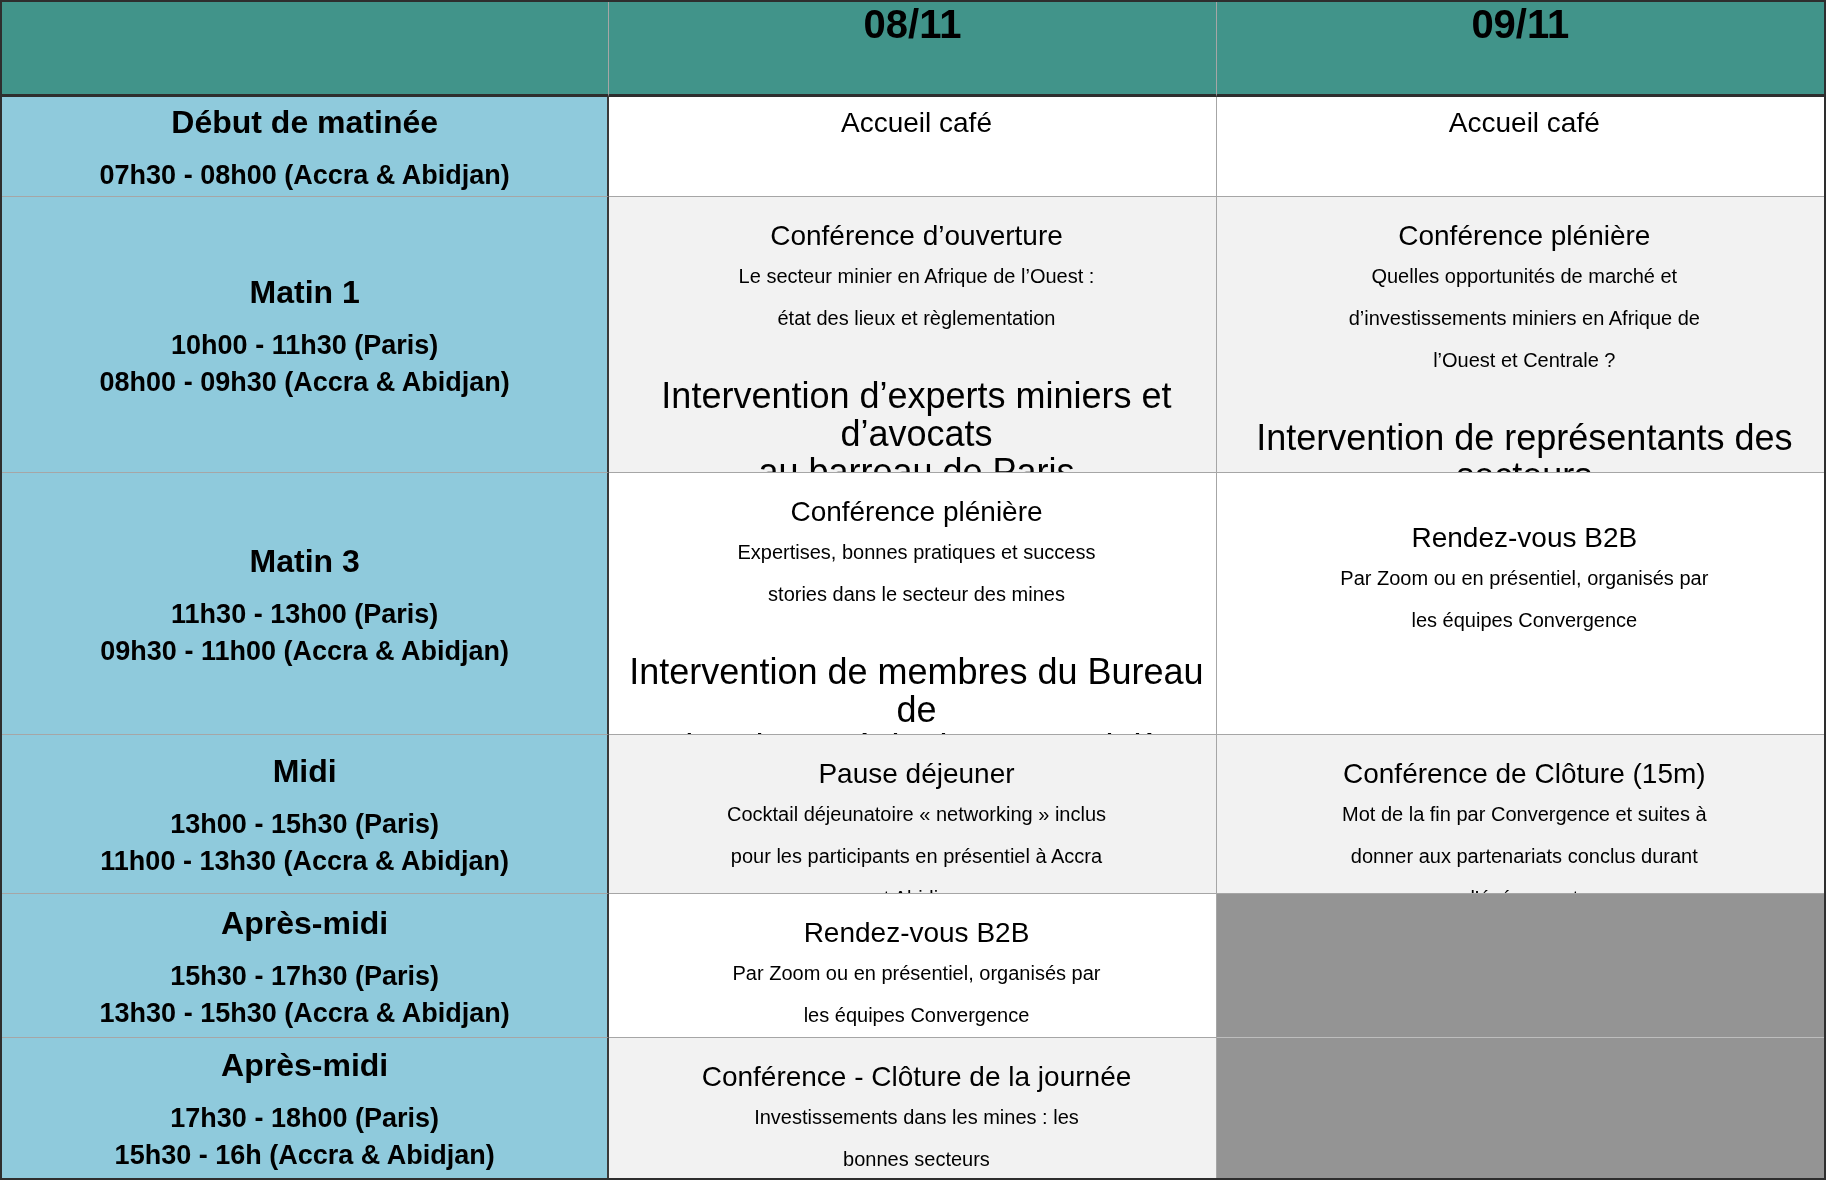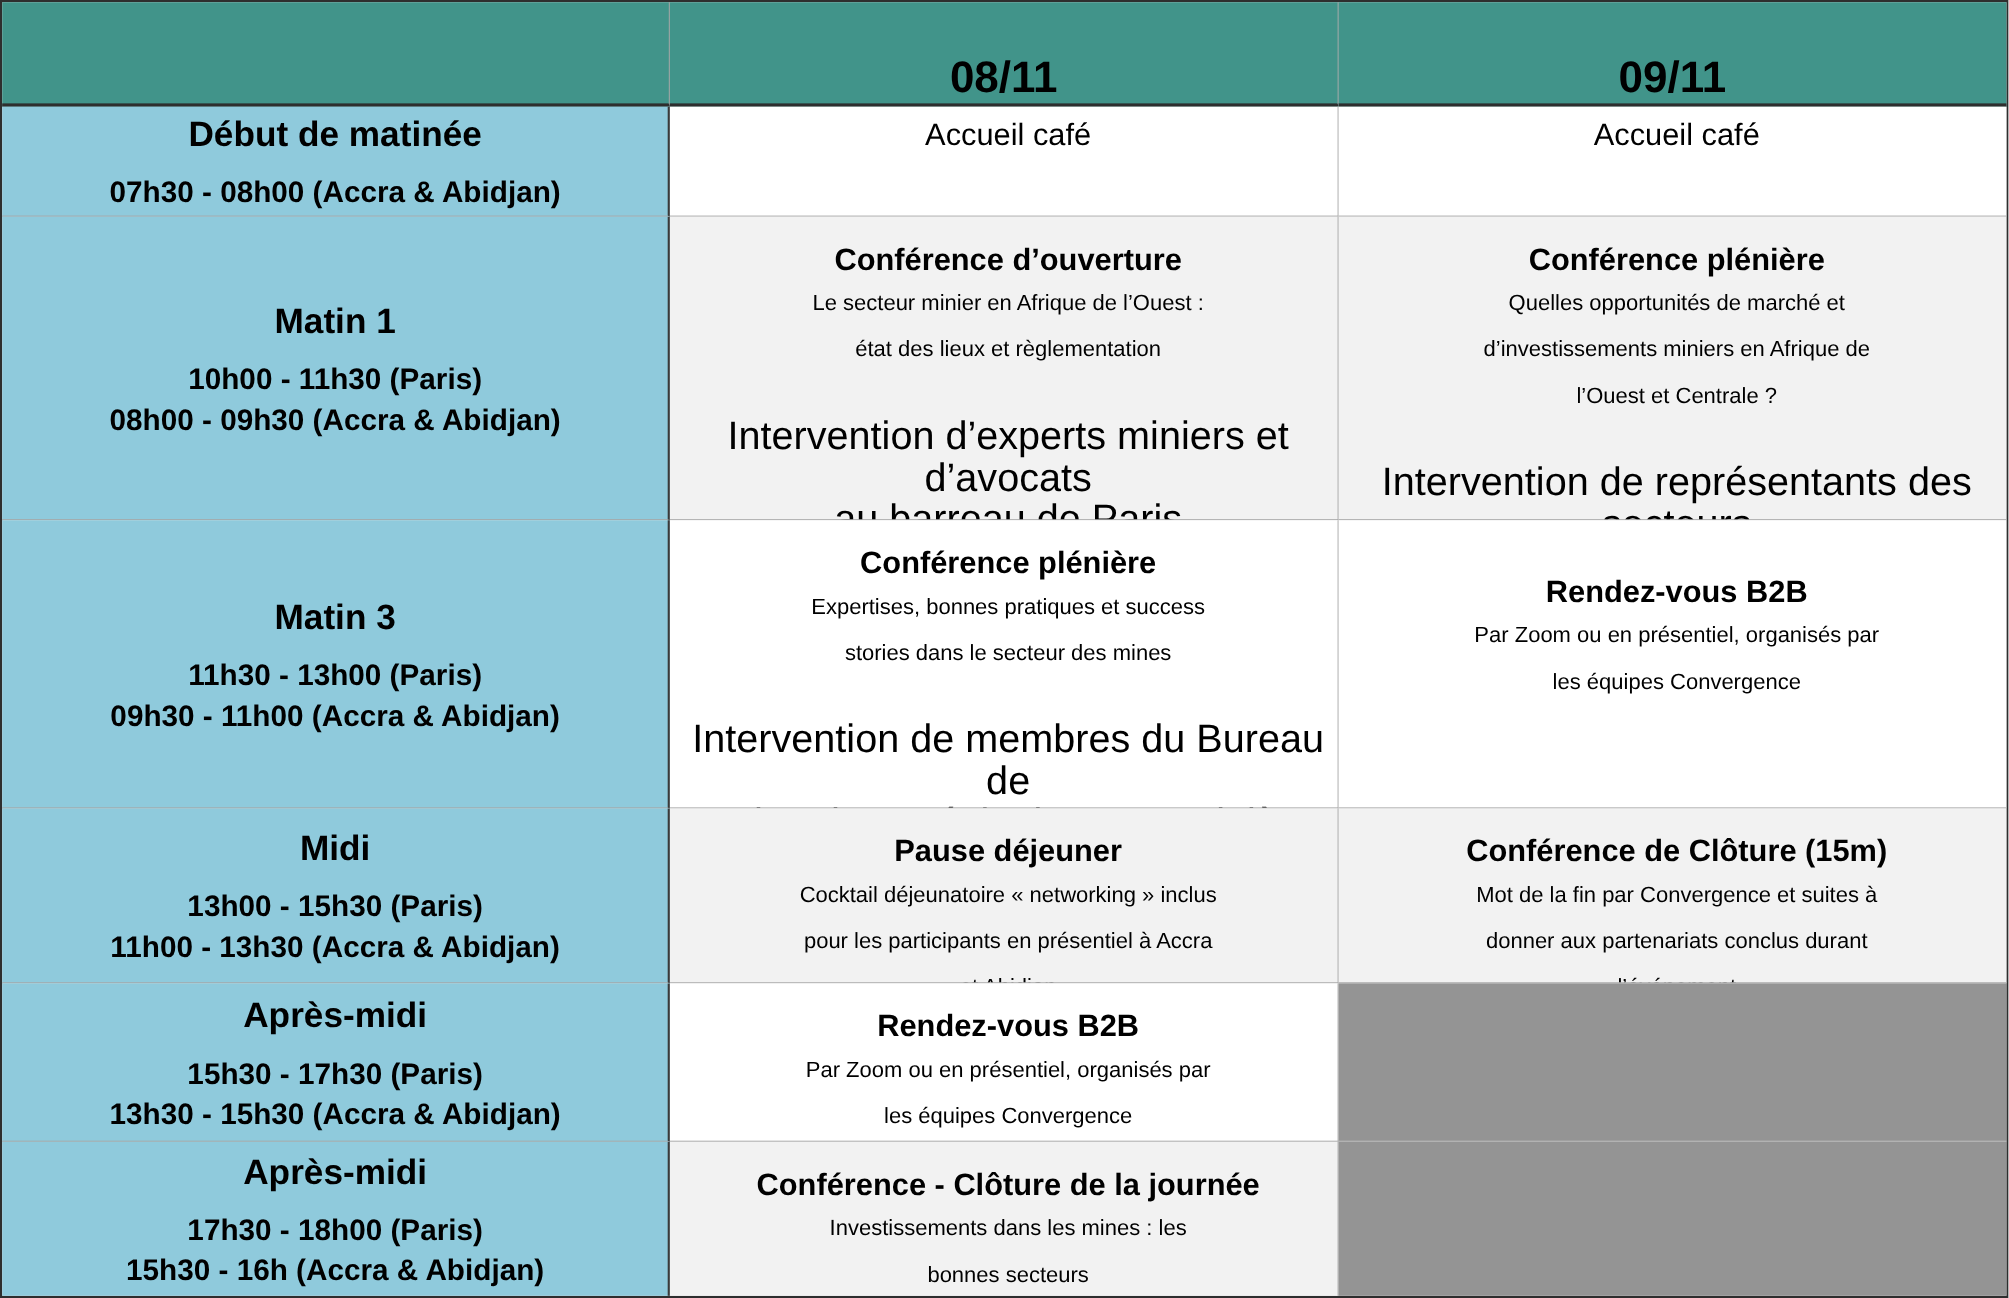--- a/index.html
+++ b/index.html
@@ -22,21 +22,21 @@
     align-items: center; text-align: center;
     border-right: 1px solid #a6a6a6;
     border-bottom: 1px solid #a6a6a6;
     overflow: hidden;
   }
   .cell:nth-child(3n) { border-right: none; }
 
   
   .head {
     background: var(--header-bg, #41948a);
-    justify-content: flex-end;
+    justify-content: flex-start;
     border-bottom: 3px solid #2e2e2e;
     font-size: 40px; font-weight: 700;
   }
 
   
   .slot {
     background: var(--slot-bg, #8fcadc);
     justify-content: center;
     border-right: 2px solid #3a3a3a;
     padding: 18px 14px;
@@ -49,21 +49,21 @@
     background: var(--cell-bg, #ffffff);
     justify-content: flex-start;
     padding: 20px 4px 8px 12px;
   }
   .day.alt { background: var(--cell-alt-bg, #f2f2f2); }
   .day.toprow { padding-top: 7px; }
   .gray { background: var(--unavailable-bg, #949494); }
   .gray.divider { border-bottom: 1px solid #bdbdbd; }
   .lastrow { border-bottom: none; }
 
-  .t-title { font-size: 28px; font-weight: 700; line-height: 38px; white-space: pre-line; }
+  .t-title { font-size: 28px; font-weight: 400; line-height: 38px; white-space: pre-line; }
   .t-sub   { font-size: 20px; line-height: 42px; white-space: pre-line; }
   .t-note  { font-size: 36px; line-height: 38px; white-space: pre-line; }
   .t-plain { font-size: 28px; line-height: 38px; white-space: pre-line; }
   .gap { height: 38px; flex: none; }
 </style>
 </head>
 <body>
 
 <div class="grid">
 

